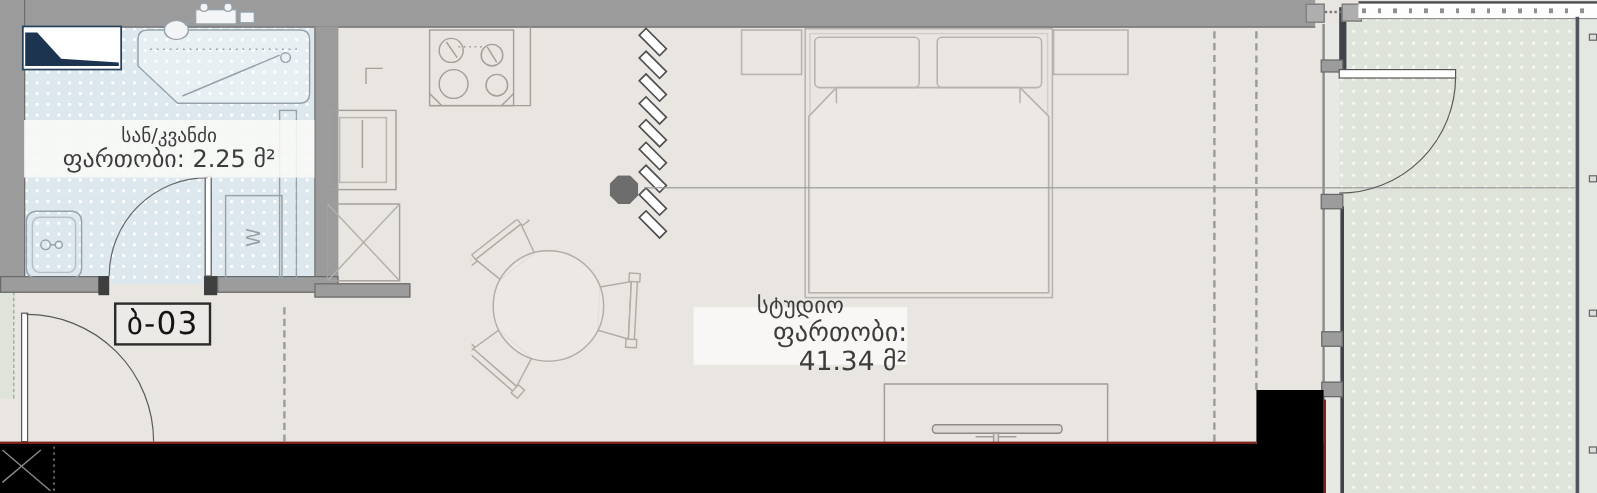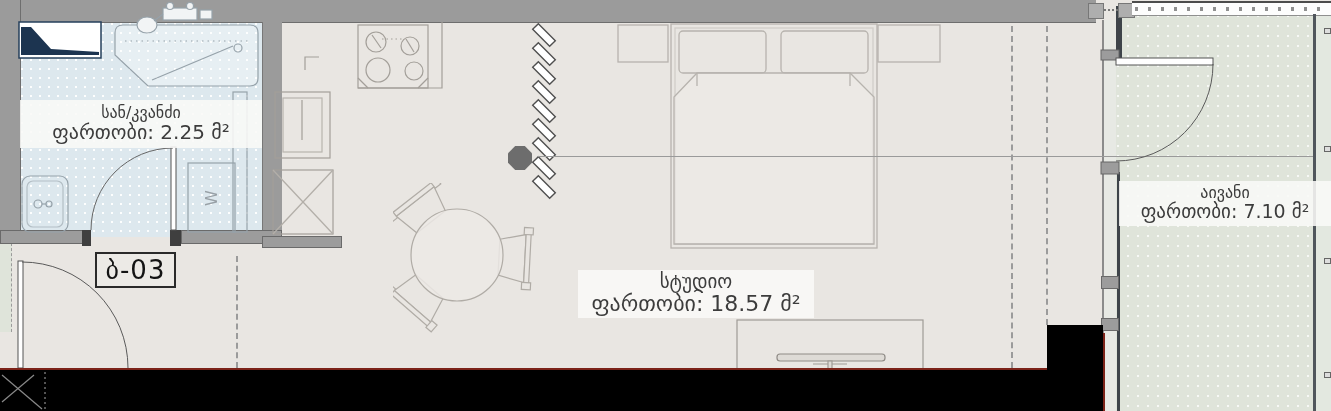--- a/index.html
+++ b/index.html
@@ -229,23 +229,19 @@
 
   <div class="abs band" style="left:20px;top:100px;width:242px;height:48px;">
     <div class="l1" style="font-size:16px;">სან/კვანძი</div>
     <div class="l2" style="font-size:20px;">ფართობი: 2.25 მ²</div>
   </div>
 
   <div id="unit-box" class="abs" style="left:95px;top:252px;width:81px;height:36px;">
     <span>ბ-03</span>
   </div>
 
-  <div class="abs band" style="left:578px;top:270px;width:236px;height:48px;">
+  <div class="abs band" style="left:578px;top:256px;width:178px;height:48px;">
     <div class="l1" style="font-size:19px;">სტუდიო</div>
-    <div class="l2" style="font-size:22px;">ფართობი: 18.57 მ²</div>
-  </div>
-
-  <div class="abs band" style="left:1119px;top:181px;width:212px;height:45px;">
-    <div class="l1" style="font-size:16px;">აივანი</div>
-    <div class="l2" style="font-size:19px;">ფართობი: 7.10 მ²</div>
-  </div>
+    <div class="l2" style="font-size:22px;">ფართობი: 41.34 მ²</div>
+  </div>
+
 
 </div>
 
 </body></html>

